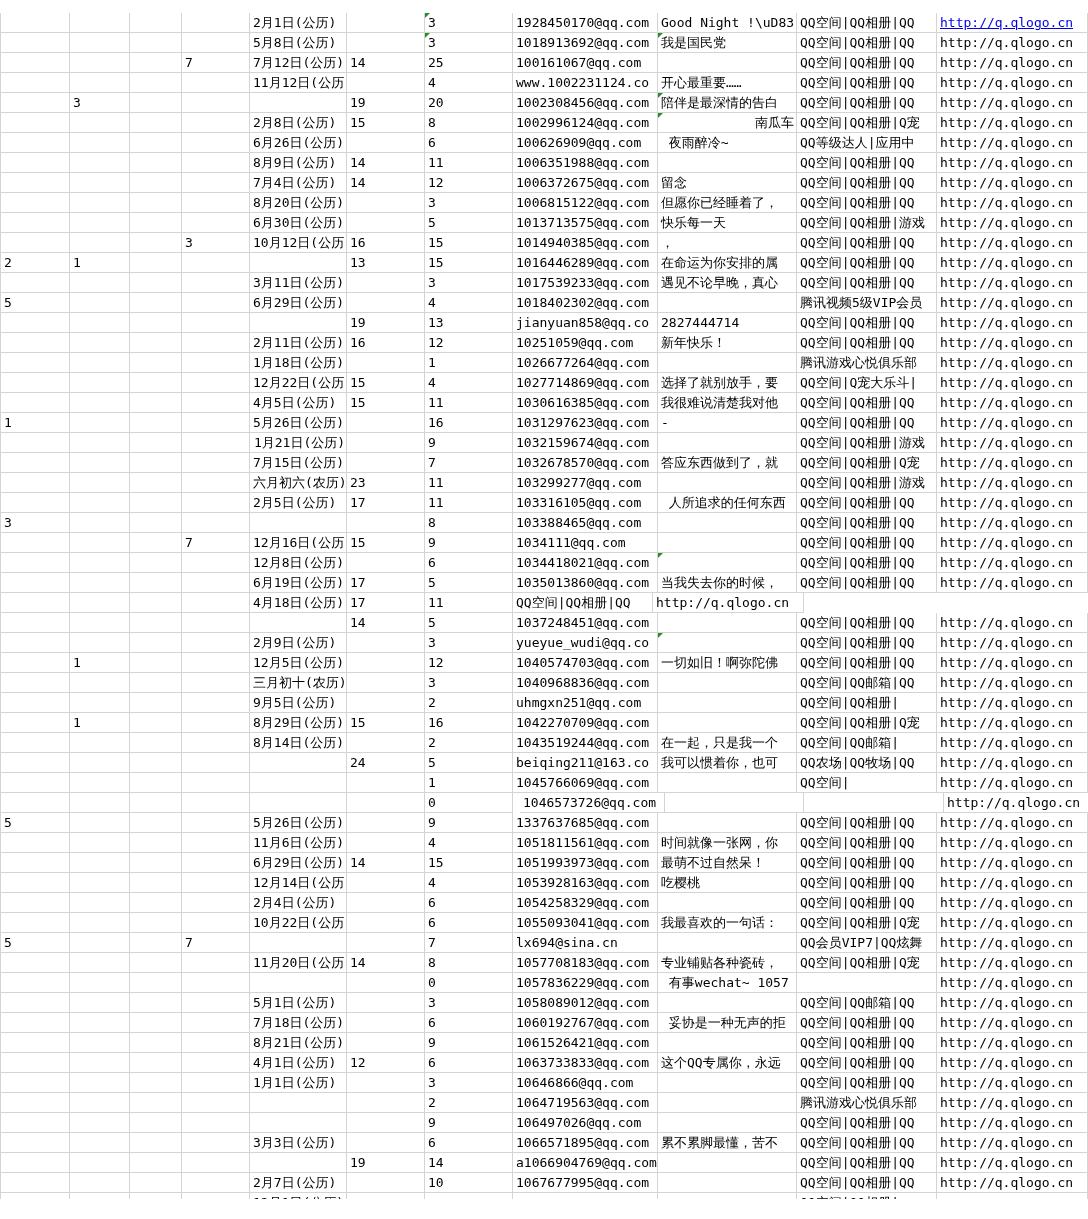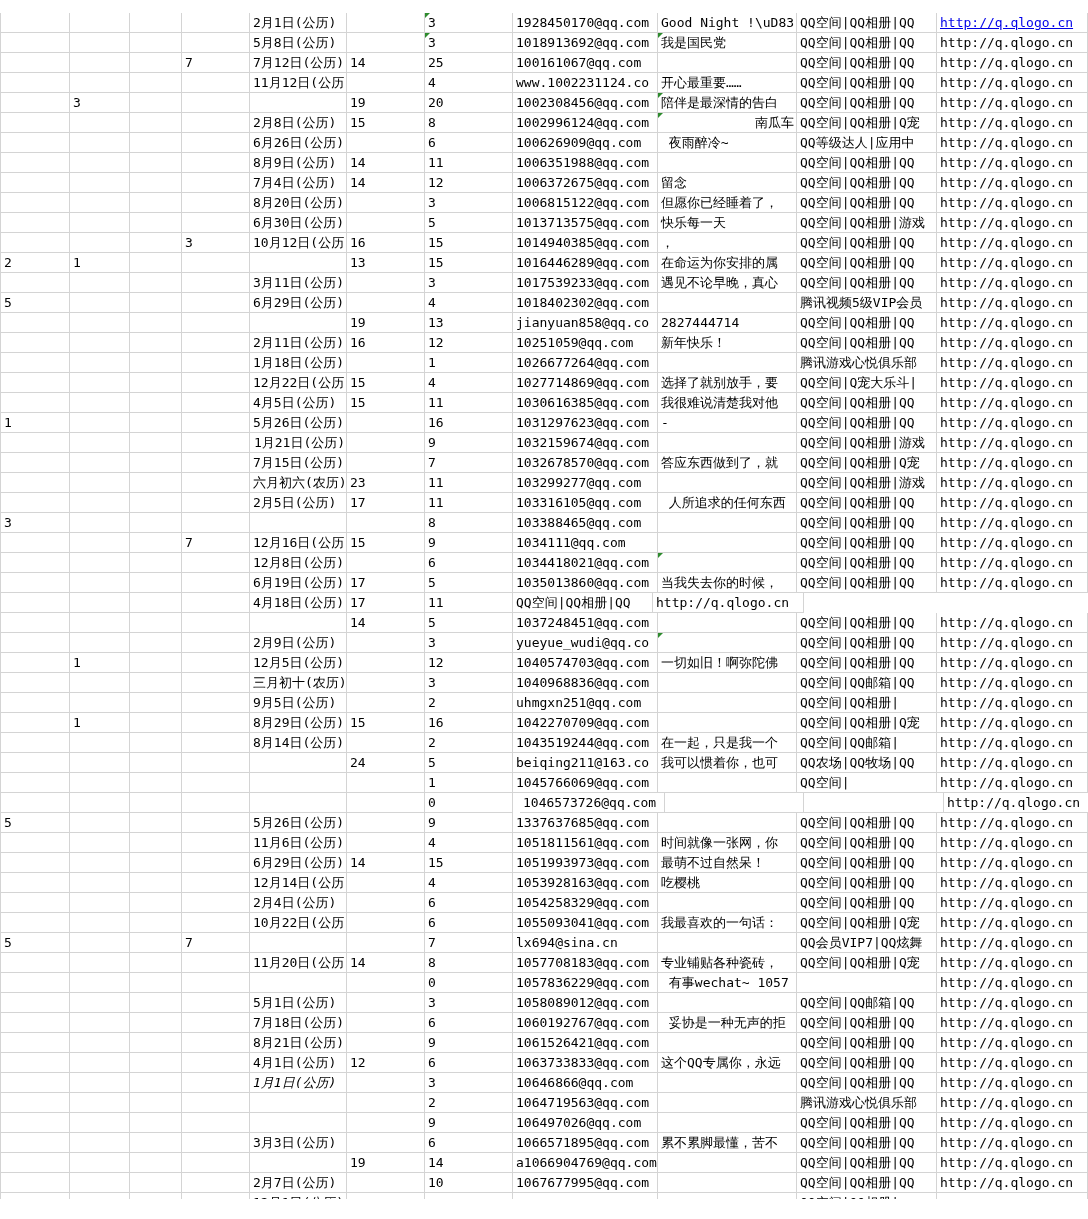--- a/index.html
+++ b/index.html
@@ -709,21 +709,21 @@
         <div class="cell" style="width: 145px;">1063733833@qq.com</div>
         <div class="cell" style="width: 139px;">这个QQ专属你，永远</div>
         <div class="cell" style="width: 140px;">QQ空间|QQ相册|QQ</div>
         <div class="cell" style="width: 151px;">http://q.qlogo.cn</div>
       </div>
       <div class="row">
         <div class="cell" style="width: 70px;"></div>
         <div class="cell" style="width: 60px;"></div>
         <div class="cell" style="width: 52px;"></div>
         <div class="cell" style="width: 68px;"></div>
-        <div class="cell" style="width: 97px; font-style: italic;">1月1日(公历)</div>
+        <div class="cell" style="width: 97px;">1月1日(公历)</div>
         <div class="cell" style="width: 78px;"></div>
         <div class="cell" style="width: 88px;">3</div>
         <div class="cell" style="width: 145px;">10646866@qq.com</div>
         <div class="cell" style="width: 139px;"></div>
         <div class="cell" style="width: 140px;">QQ空间|QQ相册|QQ</div>
         <div class="cell" style="width: 151px;">http://q.qlogo.cn</div>
       </div>
       <div class="row">
         <div class="cell" style="width: 70px;"></div>
         <div class="cell" style="width: 60px;"></div>

